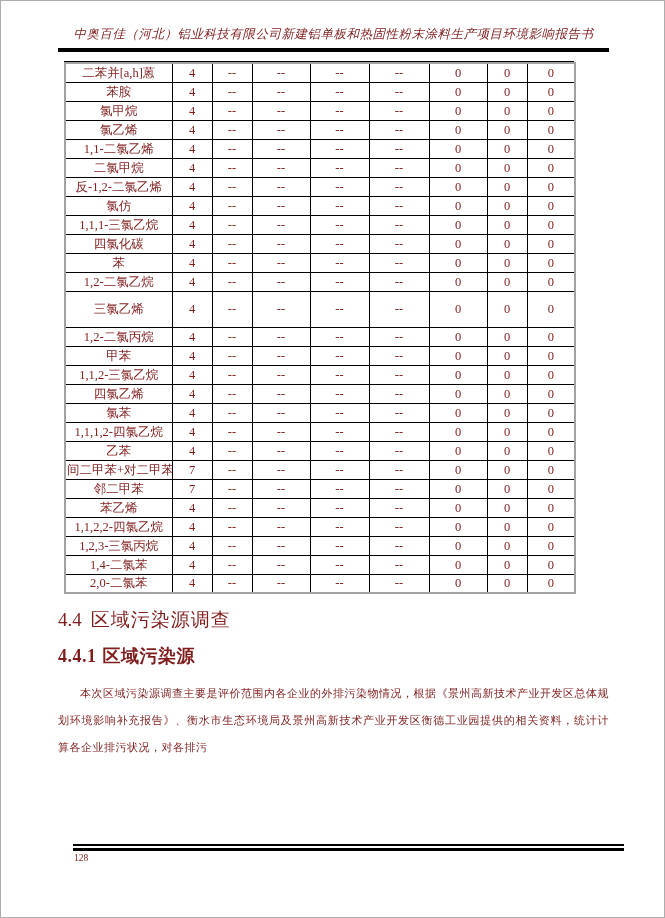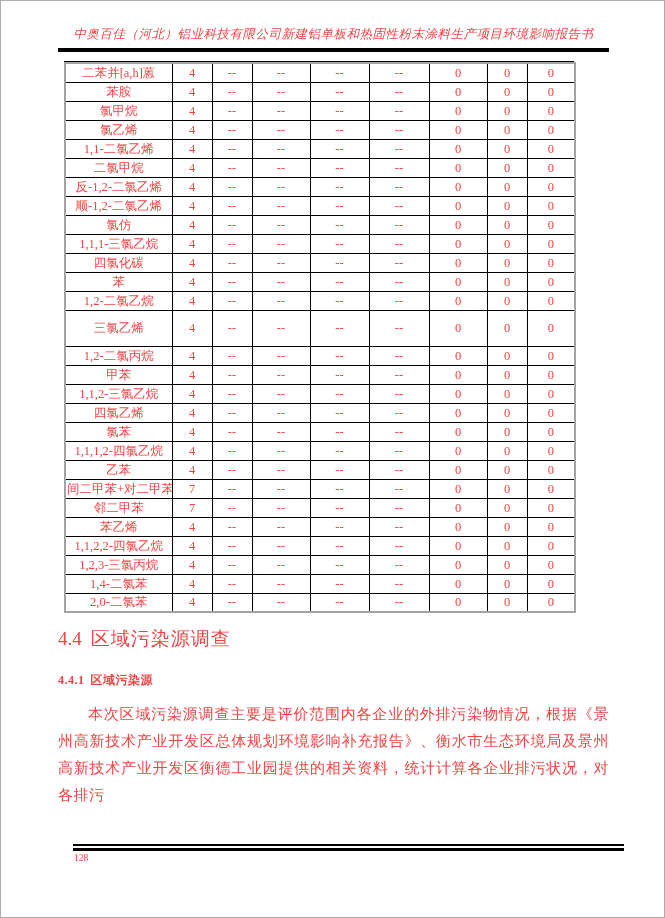--- a/index.html
+++ b/index.html
@@ -4,21 +4,21 @@
 <style>
   * { margin: 0; padding: 0; box-sizing: border-box; }
   html, body { background: #ffffff; }
   .page {
     width: 665px;
     height: 918px;
     background: #ffffff;
     border: 1px solid #adadad;
     position: relative;
     font-family: "Liberation Serif", "DejaVu Serif", serif;
-    color: #ef4444;
+    color: #7f1d1d;
     overflow: hidden;
   }
   .content { margin: 0 57px; width: 551px; }
 
   .doc-header {
     padding-top: 25px;
     text-align: center;
     font-size: 12.5px;
     font-style: italic;
     letter-spacing: 0.5px;
@@ -60,30 +60,30 @@
   .section-heading {
     margin-top: 13px;
     font-size: 19px;
     font-weight: normal;
     font-family: "Liberation Serif", "DejaVu Serif", serif;
     letter-spacing: 1px;
   }
   .section-heading .num { letter-spacing: 0; margin-right: 9px; }
 
   .subsection-heading {
-    margin-top: 20px;
-    font-size: 12px;
+    margin-top: 11px;
+    font-size: 18px;
     font-weight: bold;
     letter-spacing: 0.5px;
   }
   .subsection-heading .num { margin-right: 6px; }
 
   .body-paragraph {
     margin-top: 12px;
-    font-size: 15px;
+    font-size: 11px;
     line-height: 27px;
     text-align: justify;
     text-indent: 2em;
     letter-spacing: 0.5px;
   }
 
   .footer {
     position: absolute;
     left: 72px;
     width: 551px;
@@ -192,31 +192,20 @@
             <td>4</td>
             <td>--</td>
             <td>--</td>
             <td>--</td>
             <td>--</td>
             <td>0</td>
             <td>0</td>
             <td>0</td>
           </tr>
           <tr>
-            <td>顺-1,2-二氯乙烯</td>
-            <td>4</td>
-            <td>--</td>
-            <td>--</td>
-            <td>--</td>
-            <td>--</td>
-            <td>0</td>
-            <td>0</td>
-            <td>0</td>
-          </tr>
-          <tr>
             <td>氯仿</td>
             <td>4</td>
             <td>--</td>
             <td>--</td>
             <td>--</td>
             <td>--</td>
             <td>0</td>
             <td>0</td>
             <td>0</td>
           </tr>

